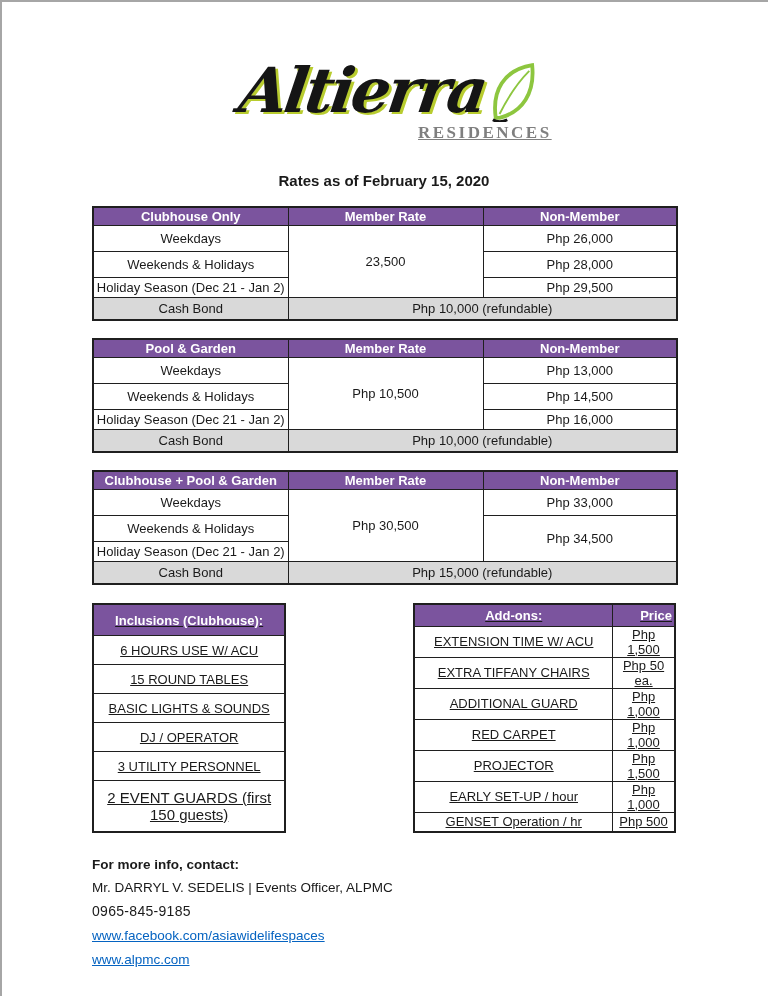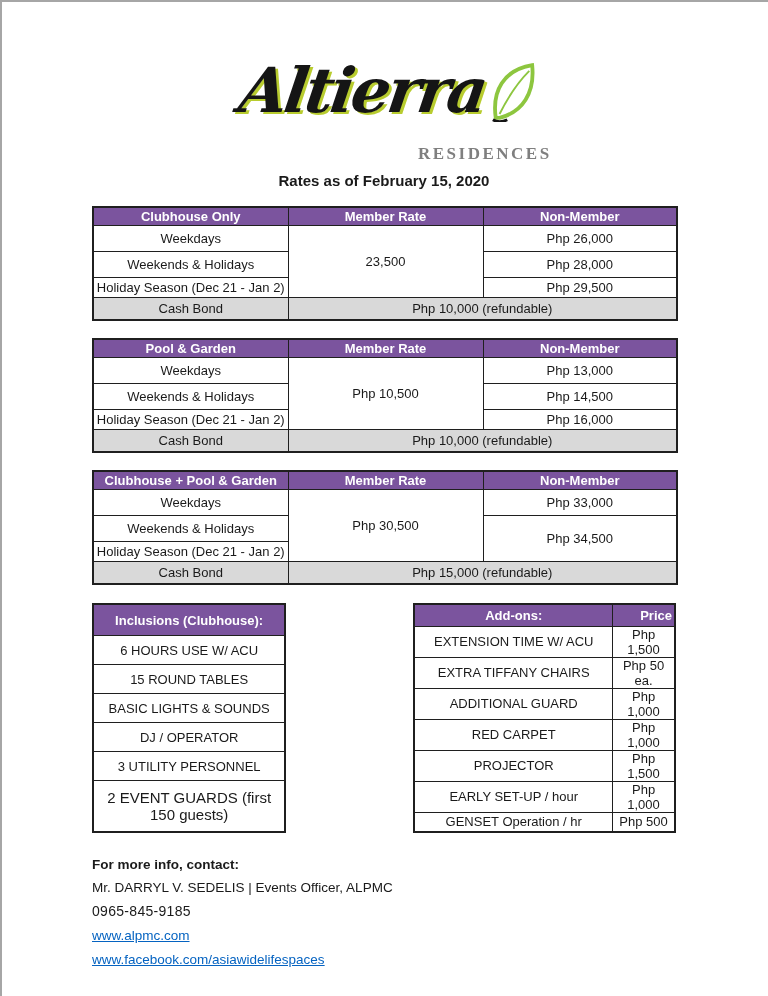--- a/index.html
+++ b/index.html
@@ -20,24 +20,24 @@
     position:absolute; left:148px; top:-10px;
     font-family:"DejaVu Serif", serif;
     font-style:italic; font-weight:bold;
     font-size:62px; letter-spacing:-3px; color:#151515;
     transform:skewX(-8deg);
     text-shadow:3px 2px 0 #b8cc2f;
     white-space:nowrap;
   }
   .logo-leaf { position:absolute; left:398px; top:-2px; }
   .logo-residences {
-    position:absolute; left:326px; top:80px;
+    position:absolute; left:326px; top:59px;
     font-family:"Liberation Serif", serif;
     font-weight:bold; font-size:17px; letter-spacing:2.5px;
-    color:#7f7f7f; white-space:nowrap;
+    color:#7f7f7f; white-space:nowrap;text-decoration:underline;
   }
 
   
   .title   { text-align:center; font-weight:bold; font-size:16px; margin-top:10px; letter-spacing:.2px; }
   .subtitle{ text-align:center; font-weight:bold; font-size:15px; margin-top:6px; }
 
   
   table { border-collapse:collapse; table-layout:fixed; }
   .rate-table { width:584px; margin-top:17px; }
   .rate-table th, .rate-table td {
@@ -45,21 +45,21 @@
     font-size:13px; padding:0 2px; overflow:hidden;
   }
   .rate-table th { background:#7b549e; color:#fff; font-weight:bold; height:18px; }
   .rate-table .c1 { width:195px; } .rate-table .c2 { width:195px; } .rate-table .c3 { width:194px; }
   .rate-table tr.r  td { height:26px; }
   .rate-table tr.rs td { height:20px; }
   .rate-table tr.cash td { height:23px; background:#d9d9d9; }
   .rate-table { border:2px solid #1f1f1f; }
 
   
-  .bottom { display:flex; margin-top:18px; }
+  .bottom { display:flex; margin-top:18px;text-decoration:underline; }
   .inc-table { width:196px; border:2px solid #1f1f1f; }
   .inc-table th, .inc-table td {
     border:1.5px solid #1f1f1f; text-align:center; vertical-align:middle;
     font-size:13px; height:20px; padding:0 1px; overflow:hidden;
   }
   .inc-table th { background:#7b549e; color:#fff; font-weight:bold; height:22px; }
   .inc-table tr.small td { font-size:15px; }
 
   .addons-table { width:265px; margin-left:127px; border:2px solid #1f1f1f; }
   .addons-table th, .addons-table td {
@@ -238,17 +238,17 @@
         <td>Php 500</td>
       </tr>
     </tbody>
       </table>
   </div>
 
   <div class="contact">
     <div class="heading">For more info, contact:</div>
     <p>Mr. DARRYL V. SEDELIS | Events Officer, ALPMC</p>
     <p class="phone">0965-845-9185</p>
+    <div class="linkline"><a href="#">www.facebook.com/asiawidelifespaces</a></div>
     <div class="linkline"><a href="#">www.alpmc.com</a></div>
-    <div class="linkline"><a href="#">www.facebook.com/asiawidelifespaces</a></div>
   </div>
 
 </div>
 
 </body></html>

